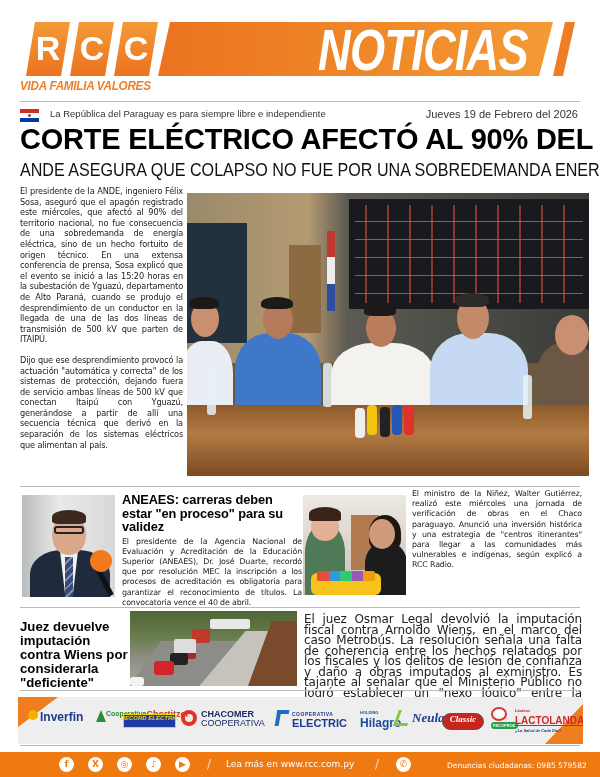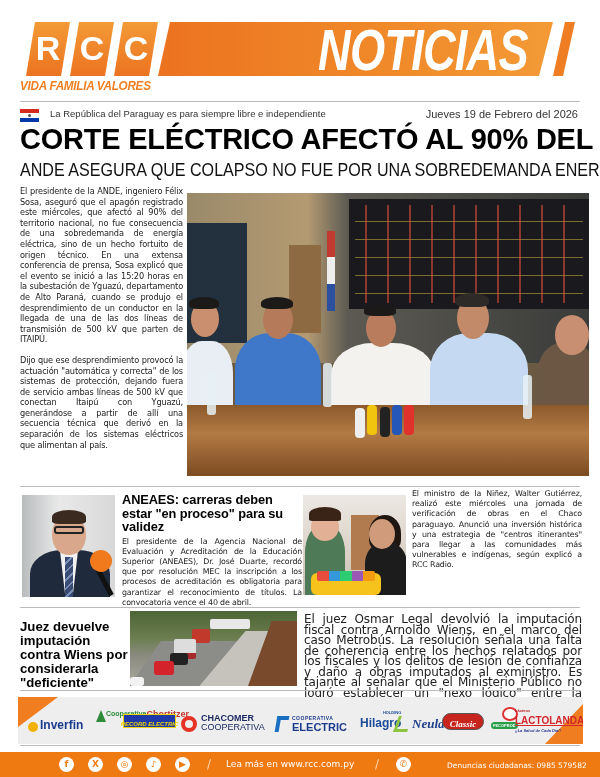--- a/index.html
+++ b/index.html
@@ -142,21 +142,21 @@
   .story4-body { position: absolute; left: 304px; top: 614px; width: 278px; }
   .story4-body .story-body { font-size: 12px; line-height: 10.5px; }
 
   
   .sponsors {
     position: absolute; left: 18px; top: 697px; width: 565px; height: 47px;
     background: #eeeeee; overflow: hidden;
   }
   .sp-corner-l { position: absolute; left: 0; top: 0; width: 40px; height: 30px; background: #f07d1f; clip-path: polygon(0 0, 100% 0, 0 100%); border-bottom-right-radius: 40px; }
   .sp-corner-r { position: absolute; right: 0; bottom: 0; width: 38px; height: 40px; background: #f07d1f; clip-path: polygon(100% 0, 100% 100%, 0 100%); }
-  .sponsor { position: absolute; top: 13px; height: 22px; display: flex; align-items: flex-end; font-family: "Liberation Sans", sans-serif; font-weight: bold; white-space: nowrap; }
+  .sponsor { position: absolute; top: 13px; height: 22px; display: flex; align-items: flex-start; font-family: "Liberation Sans", sans-serif; font-weight: bold; white-space: nowrap; }
   .sp-inverfin { left: 10px; font-size: 12px; color: #1b3b8f; }
   .sp-inverfin .dot { width: 10px; height: 10px; border-radius: 50%; background: #f2b000; margin-right: 2px; }
   .sp-chortitzer { left: 70px; font-size: 7px; color: #c0392b; flex-direction: row; align-items: flex-start; line-height: 8px; text-align: center; }
   .sp-chortitzer .tree { width: 10px; height: 12px; background: #2e8b3a; clip-path: polygon(50% 0, 100% 100%, 0 100%); margin-left: 8px; }
   .sp-record { left: 105px; top: 17px; width: 53px; height: 14px; background: #1f3aa8; color: #f3d500; font-size: 6px; font-style: italic; justify-content: center; border: 1px solid #f3d500; }
   .sp-chacomer { left: 163px; font-size: 9px; color: #1c2a62; line-height: 9px; }
   .sp-chacomer .ring { width: 16px; height: 16px; border-radius: 50%; border: 4px solid #e53224; margin-right: 4px; }
   .sp-chacomer .txt { display: flex; flex-direction: column; }
   .sp-fernheim { left: 258px; font-size: 11px; color: #1b3b8f; }
   .sp-fernheim .f { width: 12px; height: 16px; border-left: 4px solid #1b6fc2; border-top: 4px solid #1b6fc2; margin-right: 4px; transform: skewX(-10deg); }

